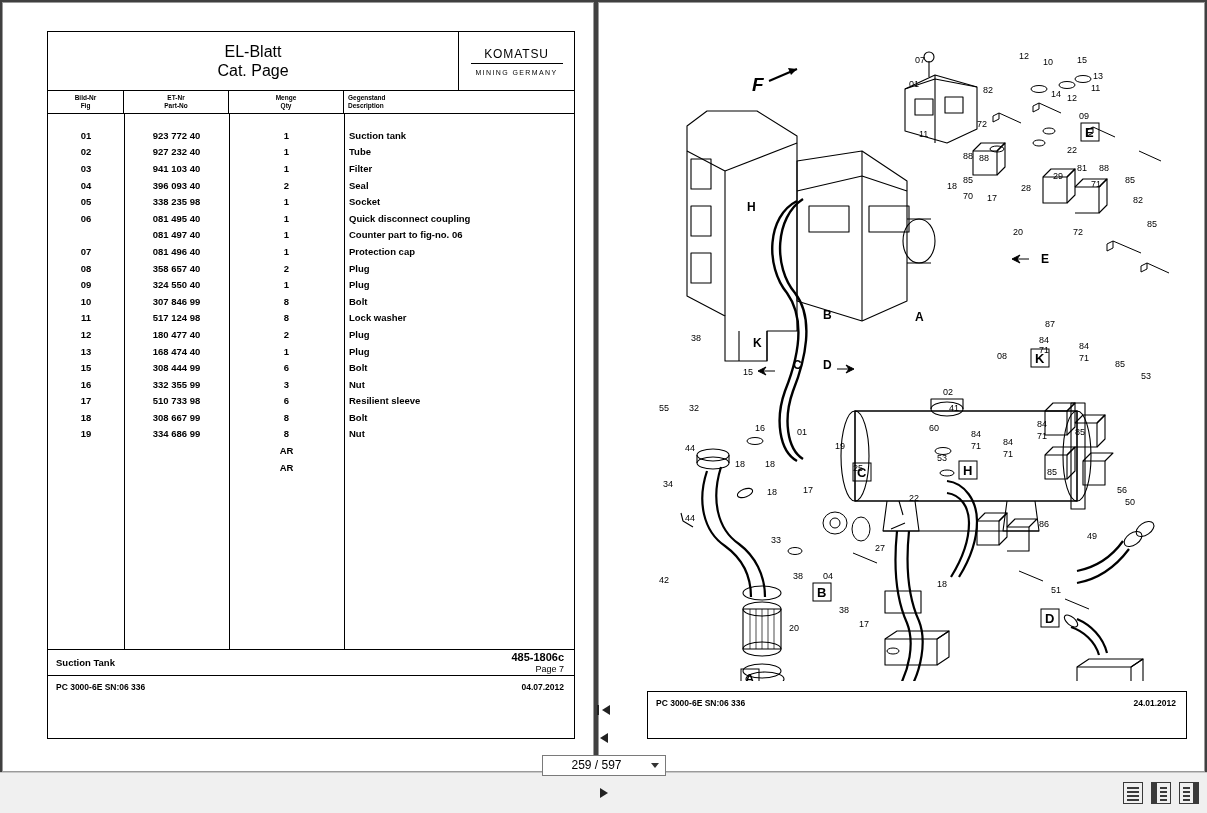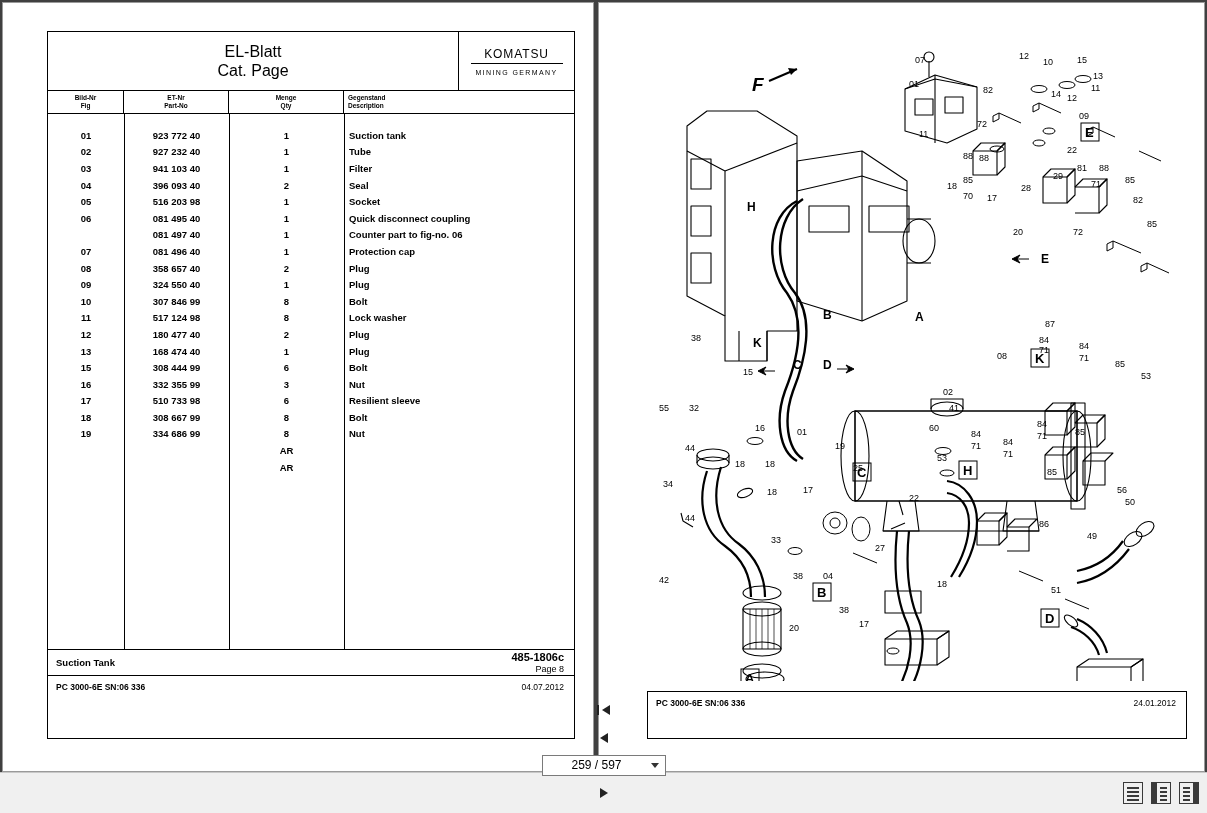--- a/index.html
+++ b/index.html
@@ -164,21 +164,21 @@
     align-items: center;
     justify-content: space-between;
     padding: 0 10px 0 8px;
     box-sizing: border-box;
   }
   .foot-title { font-weight: bold; font-size: 9.5px; }
   .foot-right { text-align: right; line-height: 12px; }
   .foot-code { font-weight: bold; font-size: 11px; }
   .foot-page { font-size: 9px; }
   .foot-model { font-weight: bold; font-size: 8.5px; text-align: right; }
-  .foot-date  { font-weight: normal; font-size: 8.5px; }
+  .foot-date  { font-weight: bold; font-size: 8.5px; }
 
   
   .dsheet {
     position: absolute;
     left: 48px; top: 28px;
     width: 540px; height: 708px;
     box-sizing: border-box;
   }
   .dwg {
     position: absolute;
@@ -334,21 +334,21 @@
               <div class="d">Filter</div>
             </div>
             <div class="row">
               <div class="f">04</div>
               <div class="p">396 093 40</div>
               <div class="q">2</div>
               <div class="d">Seal</div>
             </div>
             <div class="row">
               <div class="f">05</div>
-              <div class="p">516 203 98</div>
+              <div class="p">338 235 98</div>
               <div class="q">1</div>
               <div class="d">Socket</div>
             </div>
             <div class="row">
               <div class="f">06</div>
               <div class="p">081 495 40</div>
               <div class="q">1</div>
               <div class="d">Quick disconnect coupling</div>
             </div>
             <div class="row">
@@ -442,21 +442,21 @@
               <div class="d"></div>
             </div>
           </div>
       </div>
 
       <div class="sheet-foot">
         <div class="foot-row1">
           <div class="foot-title">Suction Tank</div>
           <div class="foot-right">
             <div class="foot-code">485-1806c</div>
-            <div class="foot-page">Page 8</div>
+            <div class="foot-page">Page 7</div>
           </div>
         </div>
         <div class="foot-row2">
           <div class="foot-model">PC 3000-6E SN:06 336</div>
           <div class="foot-date">04.07.2012</div>
         </div>
       </div>
 
     </div>
   </div>

